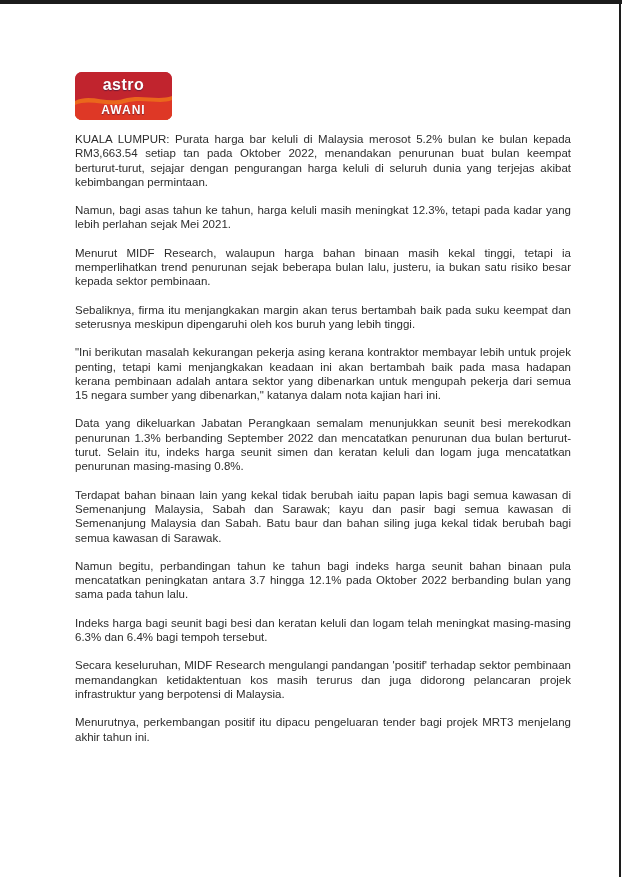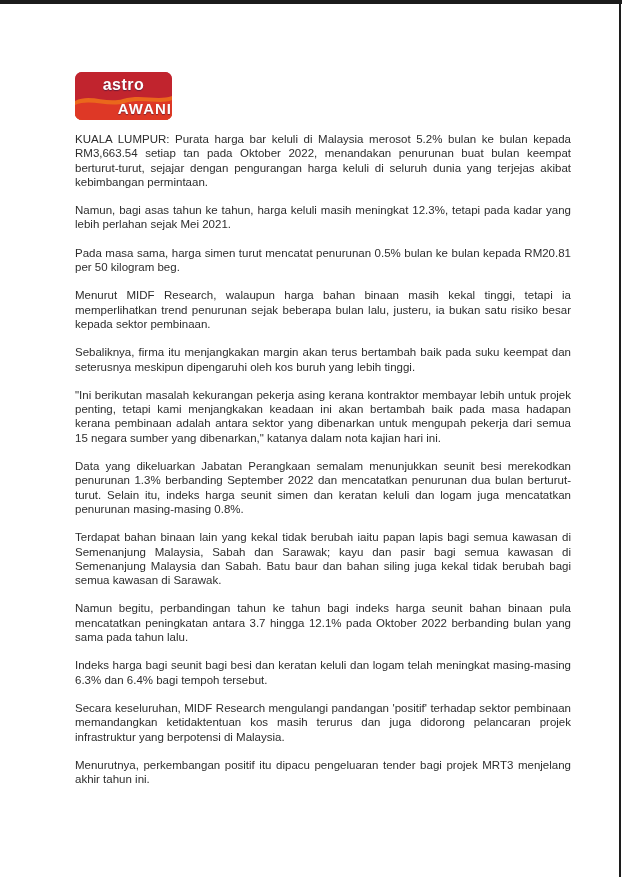--- a/index.html
+++ b/index.html
@@ -59,23 +59,22 @@
     line-height: 1;
     text-shadow: 0 1px 1px rgba(40,20,60,0.55);
   }
   .logo-top {
     top: 5px;
     font-size: 16px;
     letter-spacing: 0.5px;
   }
   .logo-bottom {
     bottom: 4px;
-    font-size: 15px;
+    font-size: 12px;
     letter-spacing: 1px;
-    text-align: right;
   }
   
   h1.headline {
     margin: 0 0 15px 0;
     font-size: 12px;
     line-height: 14.5px;
     font-weight: bold;
     color: var(--text, #2d2d2d);
   }
   p.body-para {
@@ -102,21 +101,20 @@
         <path d="M0,29 C15,21 31,32 48,27 C66,22 83,29 97,24 L97,48 L0,48 Z" fill="#ea671c"></path>
         <path d="M0,33 C15,26 33,36 50,31 C68,26 85,33 97,28 L97,48 L0,48 Z" fill="#de3826"></path>
       </svg>
       <span class="logo-top">astro</span>
       <span class="logo-bottom">AWANI</span>
     </div>
 
 
     <p class="body-para">KUALA LUMPUR: Purata harga bar keluli di Malaysia merosot 5.2% bulan ke bulan kepada RM3,663.54 setiap tan pada Oktober 2022, menandakan penurunan buat bulan keempat berturut-turut, sejajar dengan pengurangan harga keluli di seluruh dunia yang terjejas akibat kebimbangan permintaan.</p>
     <p class="body-para">Namun, bagi asas tahun ke tahun, harga keluli masih meningkat 12.3%, tetapi pada kadar yang lebih perlahan sejak Mei 2021.</p>
-    <p class="body-para">Pada masa sama, harga simen turut mencatat penurunan 0.5% bulan ke bulan kepada RM20.81 per 50 kilogram beg.</p>
     <p class="body-para">Menurut MIDF Research, walaupun harga bahan binaan masih kekal tinggi, tetapi ia memperlihatkan trend penurunan sejak beberapa bulan lalu, justeru, ia bukan satu risiko besar kepada sektor pembinaan.</p>
     <p class="body-para">Sebaliknya, firma itu menjangkakan margin akan terus bertambah baik pada suku keempat dan seterusnya meskipun dipengaruhi oleh kos buruh yang lebih tinggi.</p>
     <p class="body-para">"Ini berikutan masalah kekurangan pekerja asing kerana kontraktor membayar lebih untuk projek penting, tetapi kami menjangkakan keadaan ini akan bertambah baik pada masa hadapan kerana pembinaan adalah antara sektor yang dibenarkan untuk mengupah pekerja dari semua 15 negara sumber yang dibenarkan," katanya dalam nota kajian hari ini.</p>
     <p class="body-para"><span>Data yang dikeluarkan </span><b>Jabatan Perangkaan</b><span> semalam menunjukkan seunit besi merekodkan penurunan 1.3% berbanding September 2022 dan mencatatkan penurunan dua bulan berturut-turut. Selain itu, indeks harga seunit simen dan keratan keluli dan logam juga mencatatkan penurunan masing-masing 0.8%.</span></p>
     <p class="body-para">Terdapat bahan binaan lain yang kekal tidak berubah iaitu papan lapis bagi semua kawasan di Semenanjung Malaysia, Sabah dan Sarawak; kayu dan pasir bagi semua kawasan di Semenanjung Malaysia dan Sabah. Batu baur dan bahan siling juga kekal tidak berubah bagi semua kawasan di Sarawak.</p>
     <p class="body-para">Namun begitu, perbandingan tahun ke tahun bagi indeks harga seunit bahan binaan pula mencatatkan peningkatan antara 3.7 hingga 12.1% pada Oktober 2022 berbanding bulan yang sama pada tahun lalu.</p>
     <p class="body-para">Indeks harga bagi seunit bagi besi dan keratan keluli dan logam telah meningkat masing-masing 6.3% dan 6.4% bagi tempoh tersebut.</p>
     <p class="body-para">Secara keseluruhan, MIDF Research mengulangi pandangan 'positif' terhadap sektor pembinaan memandangkan ketidaktentuan kos masih terurus dan juga didorong pelancaran projek infrastruktur yang berpotensi di Malaysia.</p>
     <p class="body-para">Menurutnya, perkembangan positif itu dipacu pengeluaran tender bagi projek MRT3 menjelang akhir tahun ini.</p>
   </div>

